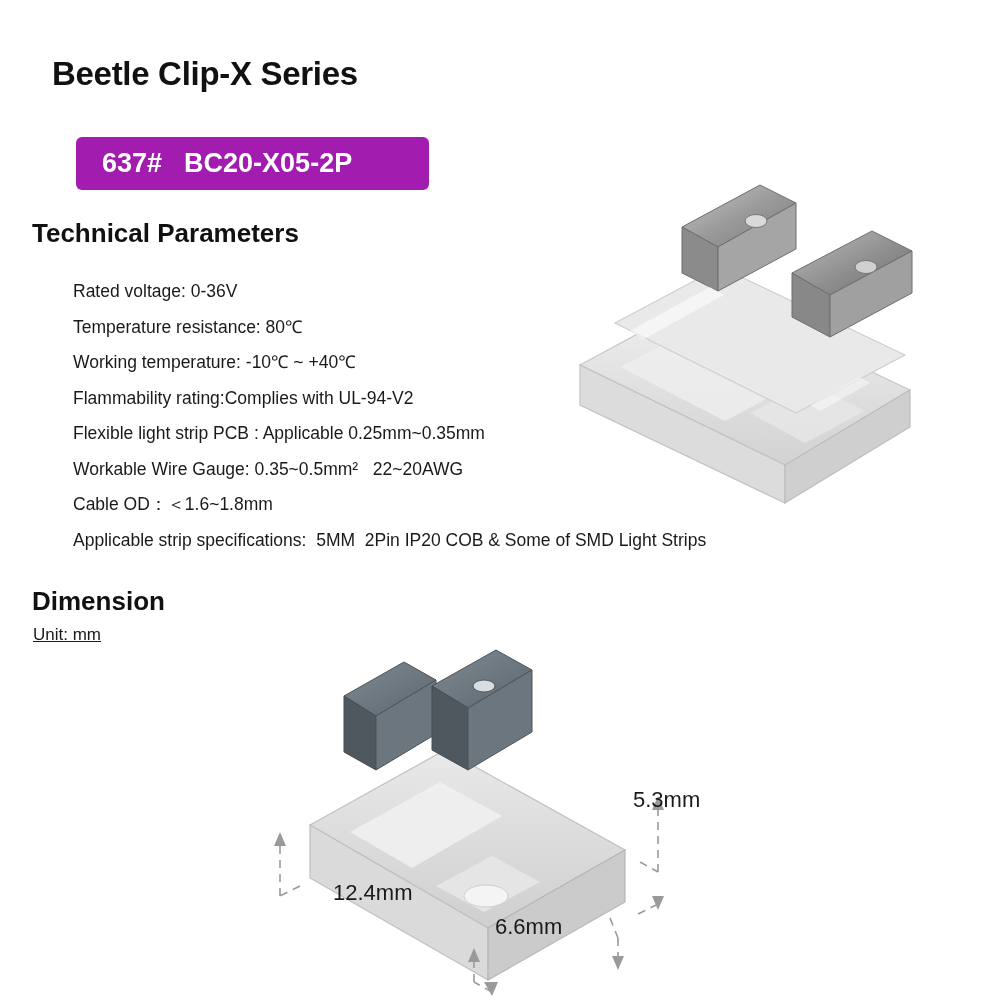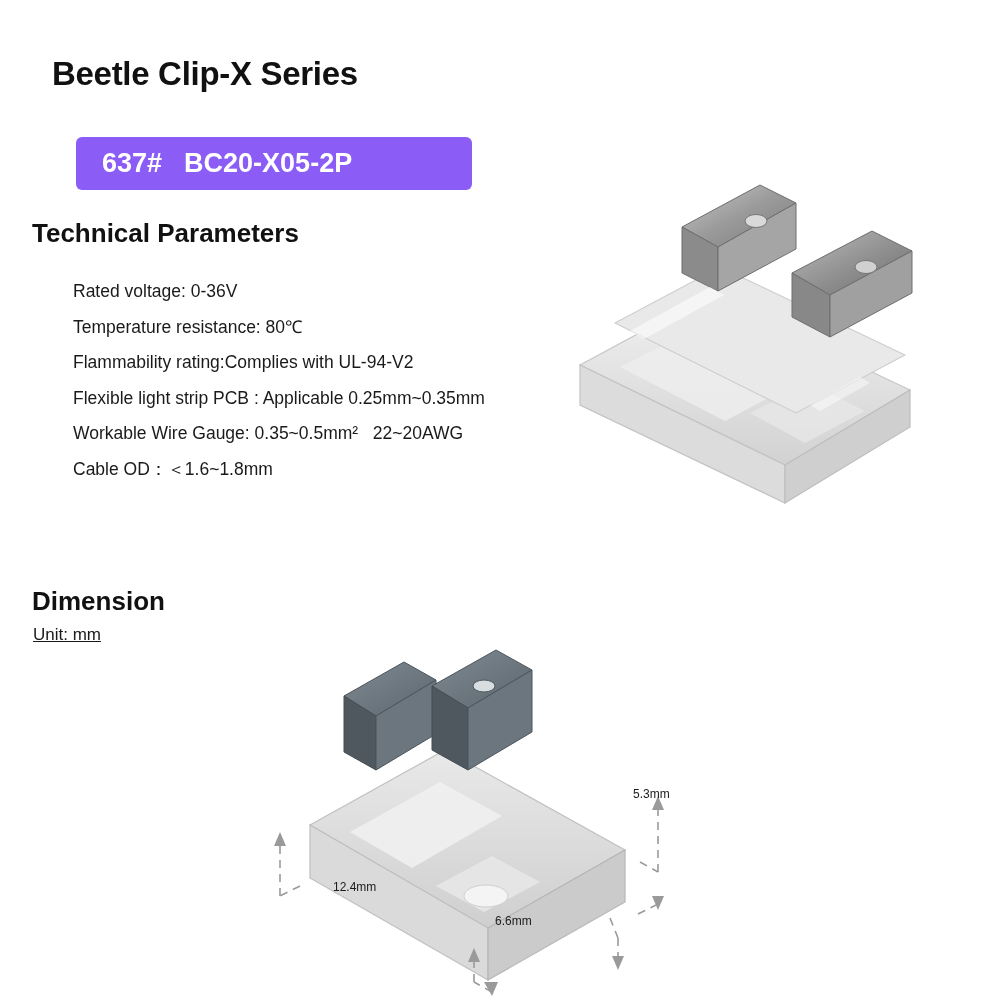--- a/index.html
+++ b/index.html
@@ -36,23 +36,23 @@
     font-weight: normal;
     color: #111;
     margin-left: 14px;
   }
 
   
   .badge {
     position: absolute;
     left: 76px;
     top: 137px;
-    width: 396px;
+    width: 353px;
     height: 53px;
-    background: #8b5cf6;
+    background: #a21caf;
     border-radius: 6px;
     display: flex;
     align-items: center;
     color: #ffffff;
   }
   .badge .code {
     font-size: 27px;
     font-weight: bold;
     margin-left: 26px;
   }
@@ -108,21 +108,21 @@
   
   .drawing {
     position: absolute;
     left: 240px;
     top: 600px;
     width: 730px;
     height: 400px;
   }
   .dim-label {
     position: absolute;
-    font-size: 12px;
+    font-size: 22px;
     color: #1a1a1a;
     white-space: nowrap;
   }
   #dim-w { left: 333px; top: 880px; }
   #dim-d { left: 495px; top: 914px; }
   #dim-h { left: 633px; top: 787px; }
 </style>
 </head>
 <body>
 
@@ -133,24 +133,26 @@
 <div class="badge">
   <span class="code">637#</span>
   <span class="model">BC20-X05-2P</span>
 </div>
 
 <div class="section-title" id="tech-title">Technical Parameters</div>
 
 <ul class="spec-list">
   <li>Rated voltage: 0-36V</li>
   <li>Temperature resistance: 80℃</li>
+  <li>Working temperature: -10℃ ~ +40℃</li>
   <li>Flammability rating:Complies with UL-94-V2</li>
   <li>Flexible light strip PCB : Applicable 0.25mm~0.35mm</li>
   <li>Workable Wire Gauge: 0.35~0.5mm²   22~20AWG</li>
   <li>Cable OD：＜1.6~1.8mm</li>
+  <li>Applicable strip specifications:  5MM  2Pin IP20 COB &amp; Some of SMD Light Strips</li>
 </ul>
 
 <div class="section-title" id="dim-title">Dimension</div>
 <div class="unit-note">Unit: mm</div>
 
 <div class="photo">
   <svg viewBox="0 0 420 350" width="420" height="350" xmlns="http://www.w3.org/2000/svg">
     <defs>
       <linearGradient id="clearBody" x1="0" y1="0" x2="0" y2="1">
         <stop offset="0%" stop-color="#f2f2f2"></stop>

